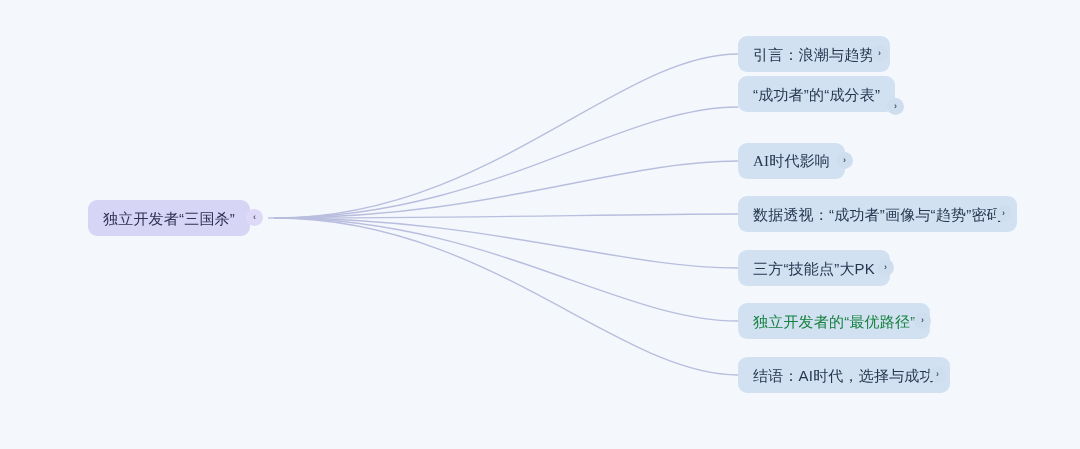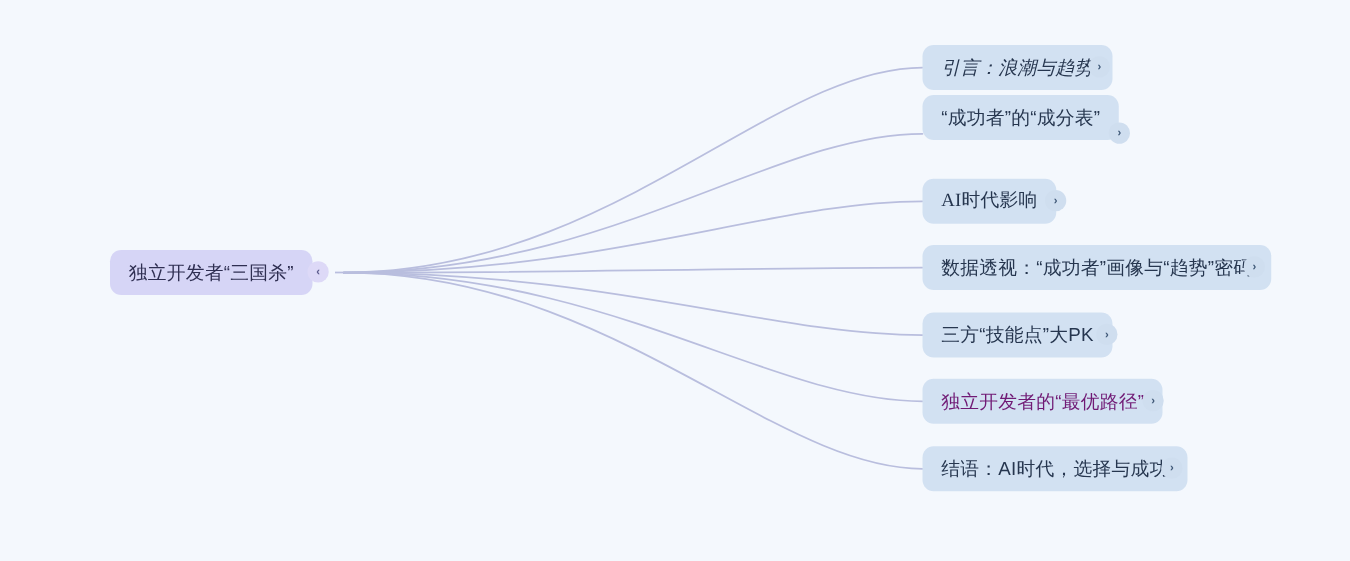--- a/index.html
+++ b/index.html
@@ -101,21 +101,21 @@
     </svg>
 
   <div class="node node-root" id="root-node" style="left: 88px; top: 200px; background: rgb(214, 213, 246); color: rgb(47, 47, 82);">
     <span class="node-label">独立开发者“三国杀”</span>
   </div>
   <div class="toggle toggle-root" id="root-toggle" style="left: 246px; top: 209px; background: rgb(221, 217, 247);">
     <span>‹</span>
   </div>
 
   <div id="child-layer">
-      <div class="node node-child" style="left: 738px; top: 36px; background: rgb(210, 225, 242); color: rgb(38, 54, 79); font-style: italic;">
+      <div class="node node-child" style="left: 738px; top: 36px; background: rgb(210, 225, 242); color: rgb(38, 54, 79);">
         <span class="node-label">引言：浪潮与趋势</span>
       </div>
       <div class="toggle toggle-child" style="left: 871px; top: 45px; background: rgb(207, 222, 239);">
         <span>›</span>
       </div>
       <div class="node node-child" style="left: 738px; top: 76px; background: rgb(210, 225, 242); color: rgb(38, 54, 79);">
         <span class="node-label">“成功者”的“成分表”</span>
       </div>
       <div class="toggle toggle-child" style="left: 887px; top: 98px; background: rgb(207, 222, 239);">
         <span>›</span>
@@ -131,21 +131,21 @@
       </div>
       <div class="toggle toggle-child" style="left: 995px; top: 205px; background: rgb(207, 222, 239);">
         <span>›</span>
       </div>
       <div class="node node-child" style="left: 738px; top: 250px; background: rgb(210, 225, 242); color: rgb(38, 54, 79); justify-content: flex-end;">
         <span class="node-label">三方“技能点”大PK</span>
       </div>
       <div class="toggle toggle-child" style="left: 877px; top: 259px; background: rgb(207, 222, 239);">
         <span>›</span>
       </div>
-      <div class="node node-child" style="left: 738px; top: 303px; background: rgb(210, 225, 242); color: #701a75;">
+      <div class="node node-child" style="left: 738px; top: 303px; background: rgb(210, 225, 242); color: #15803d;">
         <span class="node-label">独立开发者的“最优路径”</span>
       </div>
       <div class="toggle toggle-child" style="left: 914px; top: 312px; background: rgb(207, 222, 239);">
         <span>›</span>
       </div>
       <div class="node node-child" style="left: 738px; top: 357px; background: rgb(210, 225, 242); color: rgb(38, 54, 79);">
         <span class="node-label">结语：AI时代，选择与成功</span>
       </div>
       <div class="toggle toggle-child" style="left: 929px; top: 366px; background: rgb(207, 222, 239);">
         <span>›</span>

